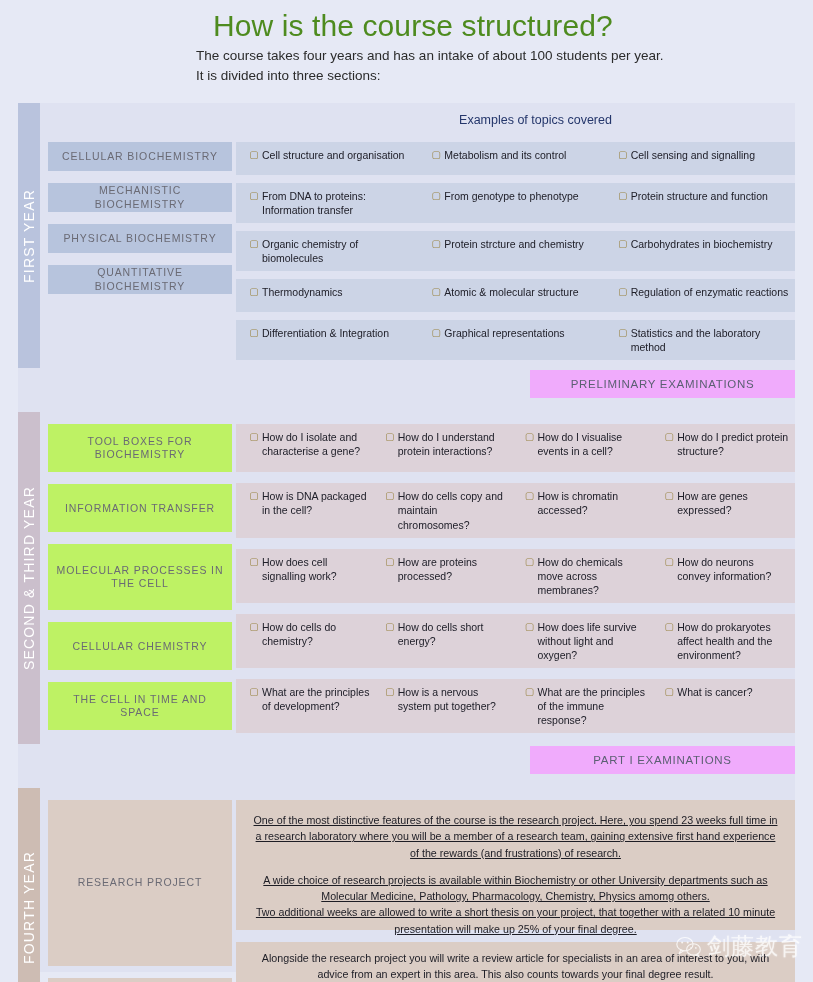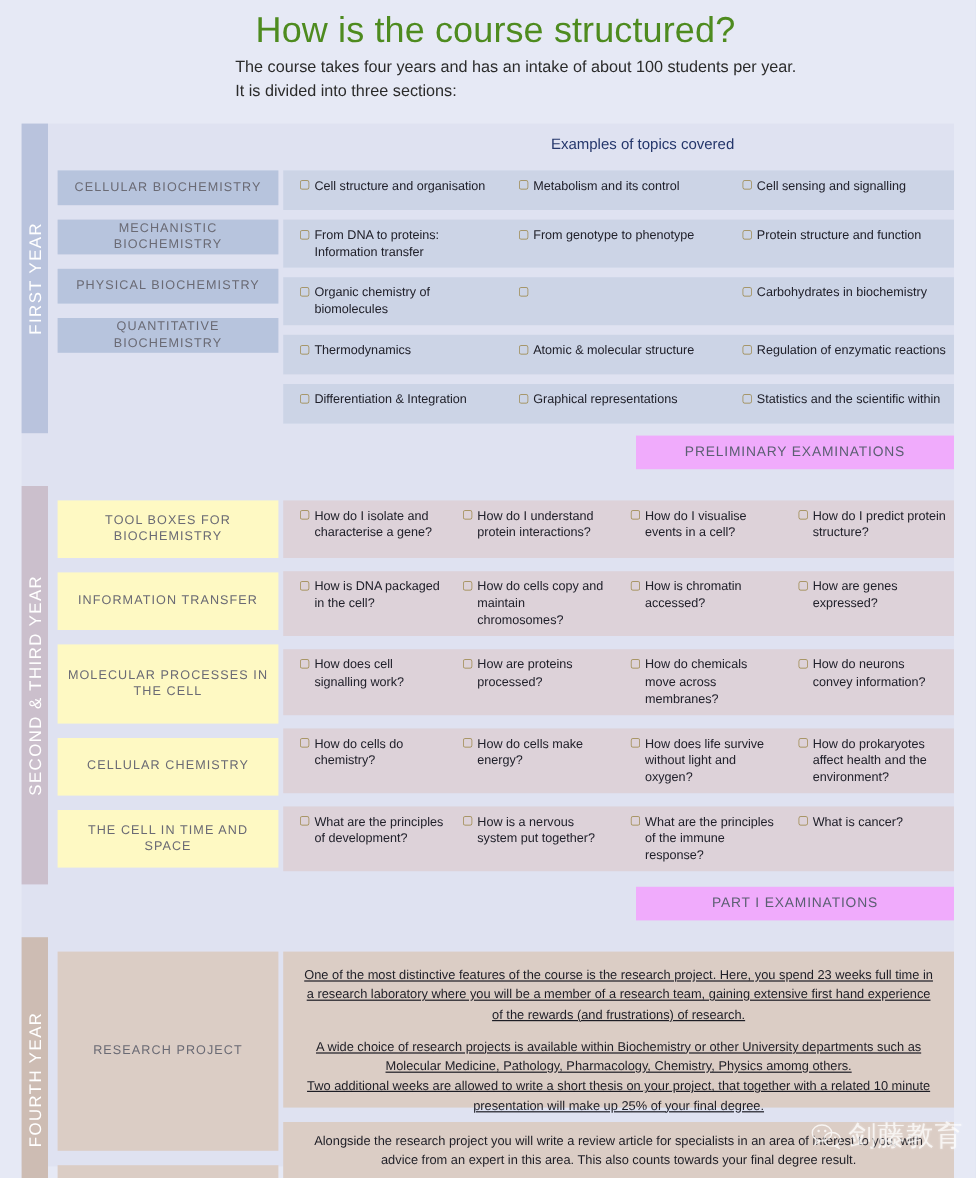--- a/index.html
+++ b/index.html
@@ -49,21 +49,21 @@
   .spine-second{background:#cbbfcc;}
   .spine-fourth{background:#cdbcb3;}
 
   .leftcol{width:196px;flex:0 0 196px;padding:0 4px 0 8px;box-sizing:border-box;}
   .modbox{
     display:flex;align-items:center;justify-content:center;text-align:center;
     font-size:10.5px;letter-spacing:.9px;color:#6a6a74;
     line-height:1.3;padding:0 6px;box-sizing:border-box;
   }
   .mod-first{background:#b7c4dd;}
-  .mod-second{background:#fef9c3;}
+  .mod-second{background:#bef264;}
   .mod-fourth{background:#dbcdc5;}
 
   .rightcol{flex:1;display:flex;flex-direction:column;}
 
   .trow{display:flex;}
   .trow.shadeA{background:#ccd4e6;}
   .trow.shadeB{background:#ddd2d9;}
   .tcell{
     display:flex;box-sizing:border-box;padding:6px 6px 6px 0;
     font-size:10.5px;line-height:1.34;color:#20202a;
@@ -163,20 +163,21 @@
                 </div>
               </div>
               <div class="gap" style="height: 8px;"></div>
               <div class="trow shadeA" style="min-height: 33px;">
                 <div class="tcell" style="flex: 0 0 33.3333%; padding-left: 10px;">
                   <span class="bullet">▢</span>
                   <span class="btxt">Organic chemistry of biomolecules</span>
                 </div>
                 <div class="tcell" style="flex: 0 0 33.3333%; padding-left: 6px;">
                   <span class="bullet">▢</span>
+                  <span class="btxt">Protein strcture and chemistry</span>
                 </div>
                 <div class="tcell" style="flex: 0 0 33.3333%; padding-left: 6px;">
                   <span class="bullet">▢</span>
                   <span class="btxt">Carbohydrates in biochemistry</span>
                 </div>
               </div>
               <div class="gap" style="height: 8px;"></div>
               <div class="trow shadeA" style="min-height: 33px;">
                 <div class="tcell" style="flex: 0 0 33.3333%; padding-left: 10px;">
                   <span class="bullet">▢</span>
@@ -196,21 +197,21 @@
                 <div class="tcell" style="flex: 0 0 33.3333%; padding-left: 10px;">
                   <span class="bullet">▢</span>
                   <span class="btxt">Differentiation &amp; Integration</span>
                 </div>
                 <div class="tcell" style="flex: 0 0 33.3333%; padding-left: 6px;">
                   <span class="bullet">▢</span>
                   <span class="btxt">Graphical representations</span>
                 </div>
                 <div class="tcell" style="flex: 0 0 33.3333%; padding-left: 6px;">
                   <span class="bullet">▢</span>
-                  <span class="btxt">Statistics and the scientific within</span>
+                  <span class="btxt">Statistics and the laboratory method</span>
                 </div>
               </div>
               <div class="gap" style="height: 8px;"></div>
             </div>
           </div>
           <div style="display: flex; justify-content: flex-end; padding-top: 2px;">
             <div class="exambar" style="width: 265px;">PRELIMINARY EXAMINATIONS</div>
           </div>
         </div>
         <div style="padding-top: 14px;">
@@ -285,21 +286,21 @@
                 </div>
               </div>
               <div class="gap" style="height: 11px;"></div>
               <div class="trow shadeB" style="min-height: 48px;">
                 <div class="tcell" style="flex: 0 0 25%; padding-left: 10px;">
                   <span class="bullet">▢</span>
                   <span class="btxt">How do cells do chemistry?</span>
                 </div>
                 <div class="tcell" style="flex: 0 0 25%; padding-left: 6px;">
                   <span class="bullet">▢</span>
-                  <span class="btxt">How do cells make energy?</span>
+                  <span class="btxt">How do cells short energy?</span>
                 </div>
                 <div class="tcell" style="flex: 0 0 25%; padding-left: 6px;">
                   <span class="bullet">▢</span>
                   <span class="btxt">How does life survive without light and oxygen?</span>
                 </div>
                 <div class="tcell" style="flex: 0 0 25%; padding-left: 6px;">
                   <span class="bullet">▢</span>
                   <span class="btxt">How do prokaryotes affect health and the environment?</span>
                 </div>
               </div>

